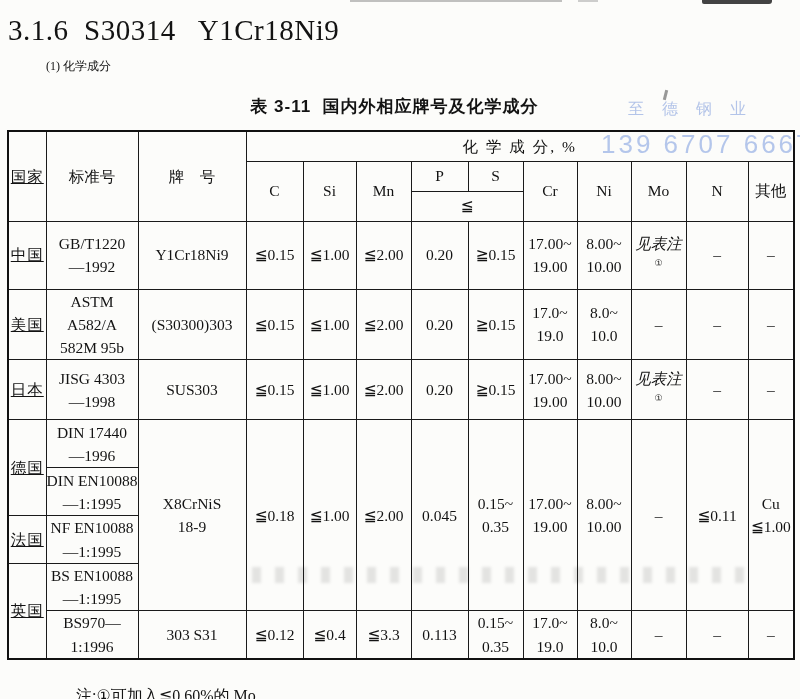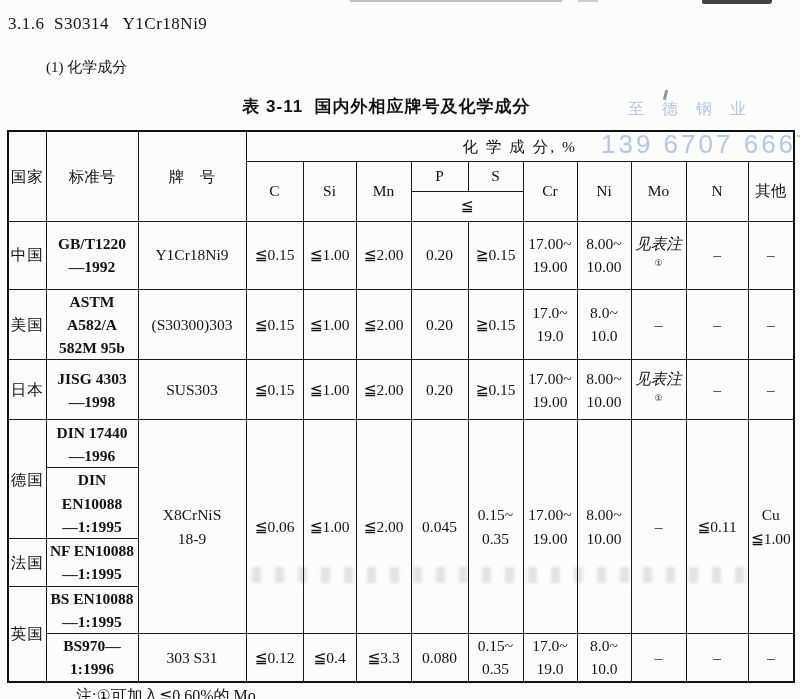--- a/index.html
+++ b/index.html
@@ -2,24 +2,24 @@
 <html><head>
 <meta charset="utf-8">
 <style>
   html,body{margin:0;padding:0;}
   body{
     position:relative;width:800px;height:699px;overflow:hidden;
     background:#fcfcfa;color:#131313;
     font-family:"Liberation Serif","DejaVu Serif","DejaVu Sans",serif;
   }
   .abs{position:absolute;}
-  .heading{left:8px;top:14px;font-size:17px;white-space:pre;letter-spacing:.5px;}
-  .subheading{left:46px;top:58px;font-size:15px;white-space:pre;}
+  .heading{left:8px;top:14px;font-size:29px;white-space:pre;letter-spacing:.5px;}
+  .subheading{left:46px;top:58px;font-size:12px;white-space:pre;}
   .table-title{
-    left:4px;top:95px;width:765px;text-align:center;
+    left:12px;top:95px;width:765px;text-align:center;
     font-family:"Liberation Sans","DejaVu Sans",sans-serif;
     font-weight:bold;font-size:17px;letter-spacing:1px;white-space:pre;
   }
   .note{left:44px;top:686px;font-size:16px;white-space:pre;margin-left:32px;}
 
   
   .wm{pointer-events:none;z-index:0;font-family:"Liberation Sans","DejaVu Sans",sans-serif;}
   .wm-brand{left:628px;top:99px;font-size:16px;letter-spacing:18px;color:rgba(166,186,229,.85);white-space:pre;}
   .wm-phone{left:601px;top:129px;font-size:26px;letter-spacing:3px;color:rgba(172,192,233,.9);white-space:pre;}
   .art1{left:350px;top:0;width:212px;height:2px;opacity:.45;background:#777;}
@@ -39,22 +39,22 @@
   }
   table.doc td{
     border:1.6px solid #1a1a1a;
     text-align:center;vertical-align:middle;
     padding:0;font-size:15.5px;line-height:1.5;
     white-space:pre-line;overflow:hidden;
   }
   table.doc{border:2.5px solid #111;}
   td.hdr{font-size:15px;}
   td.chem-title{font-size:16px;letter-spacing:2px;}
-  td.std{font-size:14.5px;line-height:1.45;font-weight:bold;}
-  td.country{font-size:15px;letter-spacing:1px;}
+  td.std{font-size:14.5px;line-height:1.45;}
+  td.country{font-size:15px;letter-spacing:1px;text-decoration:underline;}
   td.small{font-size:13.5px;font-style:italic;}
   td.small sup{font-size:9px;vertical-align:super;}
   td.vtop{vertical-align:top;padding-top:10px;}
   tr.trh1{height:30px;} tr.trh2{height:30px;} tr.trh3{height:30px;}
   tr.tr1{height:68px;} tr.tr2{height:61px;} tr.tr3{height:60px;}
   tr.tr4{height:48px;} tr.tr5{height:48px;} tr.tr6{height:47px;}
   tr.tr7{height:47px;} tr.tr8{height:45px;}
 </style>
 </head>
 <body>
@@ -167,21 +167,21 @@
     <td>–</td>
     <td>–</td>
   </tr>
 
   <tr class="tr4">
     <td rowspan="2" class="country">德国</td>
     <td class="std">DIN 17440
 —1996</td>
     <td rowspan="4">X8CrNiS
 18-9</td>
-    <td rowspan="4">≦0.06</td>
+    <td rowspan="4">≦0.18</td>
     <td rowspan="4">≦1.00</td>
     <td rowspan="4">≦2.00</td>
     <td rowspan="4">0.045</td>
     <td rowspan="4">0.15~
 0.35</td>
     <td rowspan="4">17.00~
 19.00</td>
     <td rowspan="4">8.00~
 10.00</td>
     <td rowspan="4">–</td>
@@ -203,21 +203,21 @@
     <td class="std">BS EN10088
 —1:1995</td>
   </tr>
   <tr class="tr8">
     <td class="std">BS970—
 1:1996</td>
     <td>303 S31</td>
     <td>≦0.12</td>
     <td>≦0.4</td>
     <td>≦3.3</td>
-    <td>0.080</td>
+    <td>0.113</td>
     <td>0.15~
 0.35</td>
     <td>17.0~
 19.0</td>
     <td>8.0~
 10.0</td>
     <td>–</td>
     <td>–</td>
     <td>–</td>
   </tr>

